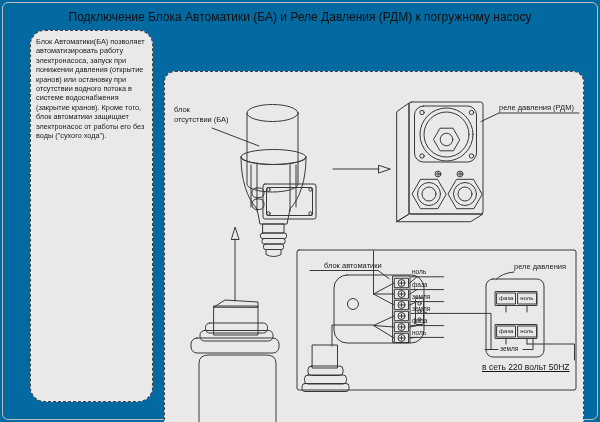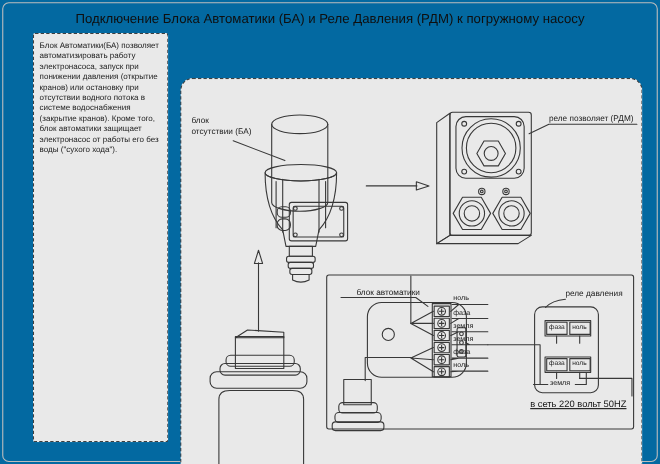--- a/index.html
+++ b/index.html
@@ -2,21 +2,21 @@
 <html><head>
 <meta charset="utf-8">
 <style>
   html,body{margin:0;padding:0;width:600px;height:422px;overflow:hidden;background:#fff;}
   .page{position:relative;width:600px;height:422px;background:#0369a1;
         font-family:"Liberation Sans", sans-serif;color:#1d1d1d;}
   .frame{position:absolute;inset:2px;border:1px solid #bdbdbd;border-radius:6px;}
   .title{position:absolute;top:10px;left:0;width:100%;text-align:center;
          font-size:12px;color:#0f0f0f;}
   .info-box{position:absolute;left:30px;top:30px;width:123px;height:372px;
-            background:#e9e9e9;border:1.5px dashed #3f3f3f;border-radius:2px;
+            background:#e9e9e9;border:1.5px dashed #3f3f3f;border-radius:15px;
             box-sizing:border-box;padding:6px 3px 0 5px;}
   .info-box p{margin:0;font-size:7.3px;line-height:9.4px;color:#1a1a1a;}
   .main-box{position:absolute;left:164px;top:30px;width:420px;height:372px;
             background:#e9e9e9;border:1.5px dashed #3f3f3f;border-radius:11px;
             box-sizing:border-box;margin-top:41px;}
   .art{position:absolute;left:0;top:0;width:420px;height:372px;}
   .art *{stroke:#383838;stroke-width:1;fill:none;stroke-linejoin:round;stroke-linecap:round;}
   .lbl{position:absolute;white-space:nowrap;color:#1a1a1a;}
   .lbl-s{font-size:7.5px;line-height:10px;}
   .lbl-xs{font-size:6.5px;line-height:7.5px;}
@@ -173,21 +173,21 @@
         <path d="M341,266.5 V272 M362,266.5 V272"></path>
         <path d="M362,272 H409.5 V288"></path>
         <path d="M320,277.5 H333 M358,277.5 H368 V267" stroke-width="0.9"></path>
       </g>
     </svg>
 
     <div class="lbl lbl-s" style="left:9px;top:33px;">
       <div>блок</div>
       <div>отсутствии (БА)</div>
     </div>
-    <div class="lbl lbl-s" style="left:334px;top:31px;">реле позволяет (РДМ)</div>
+    <div class="lbl lbl-s" style="left:334px;top:31px;">реле давления (РДМ)</div>
 
     <div class="lbl lbl-s" style="left:159px;top:189px;">блок автоматики</div>
     <div class="lbl lbl-s" style="left:349px;top:190px;">реле давления</div>
 
     <div class="lbl lbl-xs" style="left:247px;top:196px;">ноль</div>
     <div class="lbl lbl-xs" style="left:247px;top:209px;">фаза</div>
     <div class="lbl lbl-xs" style="left:247px;top:221px;">земля</div>
     <div class="lbl lbl-xs" style="left:247px;top:233px;">земля</div>
     <div class="lbl lbl-xs" style="left:247px;top:245px;">фаза</div>
     <div class="lbl lbl-xs" style="left:247px;top:257px;">ноль</div>

